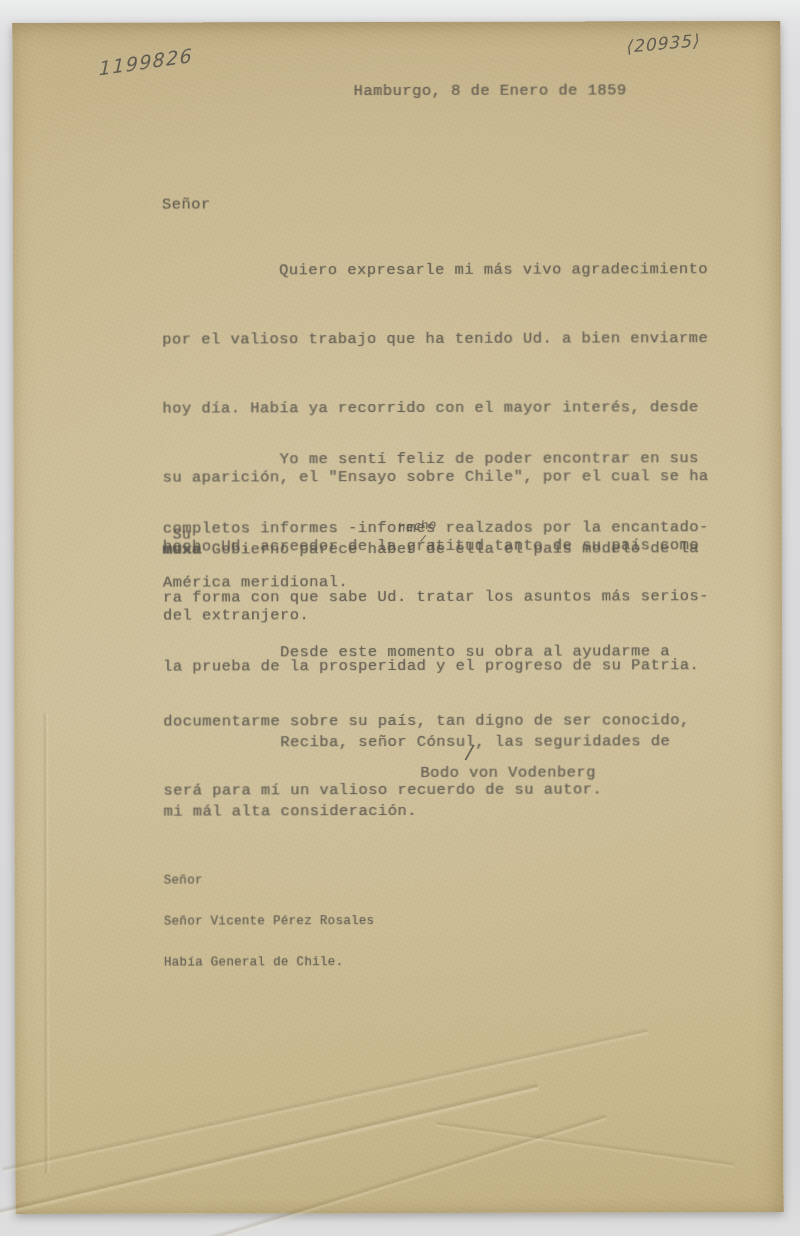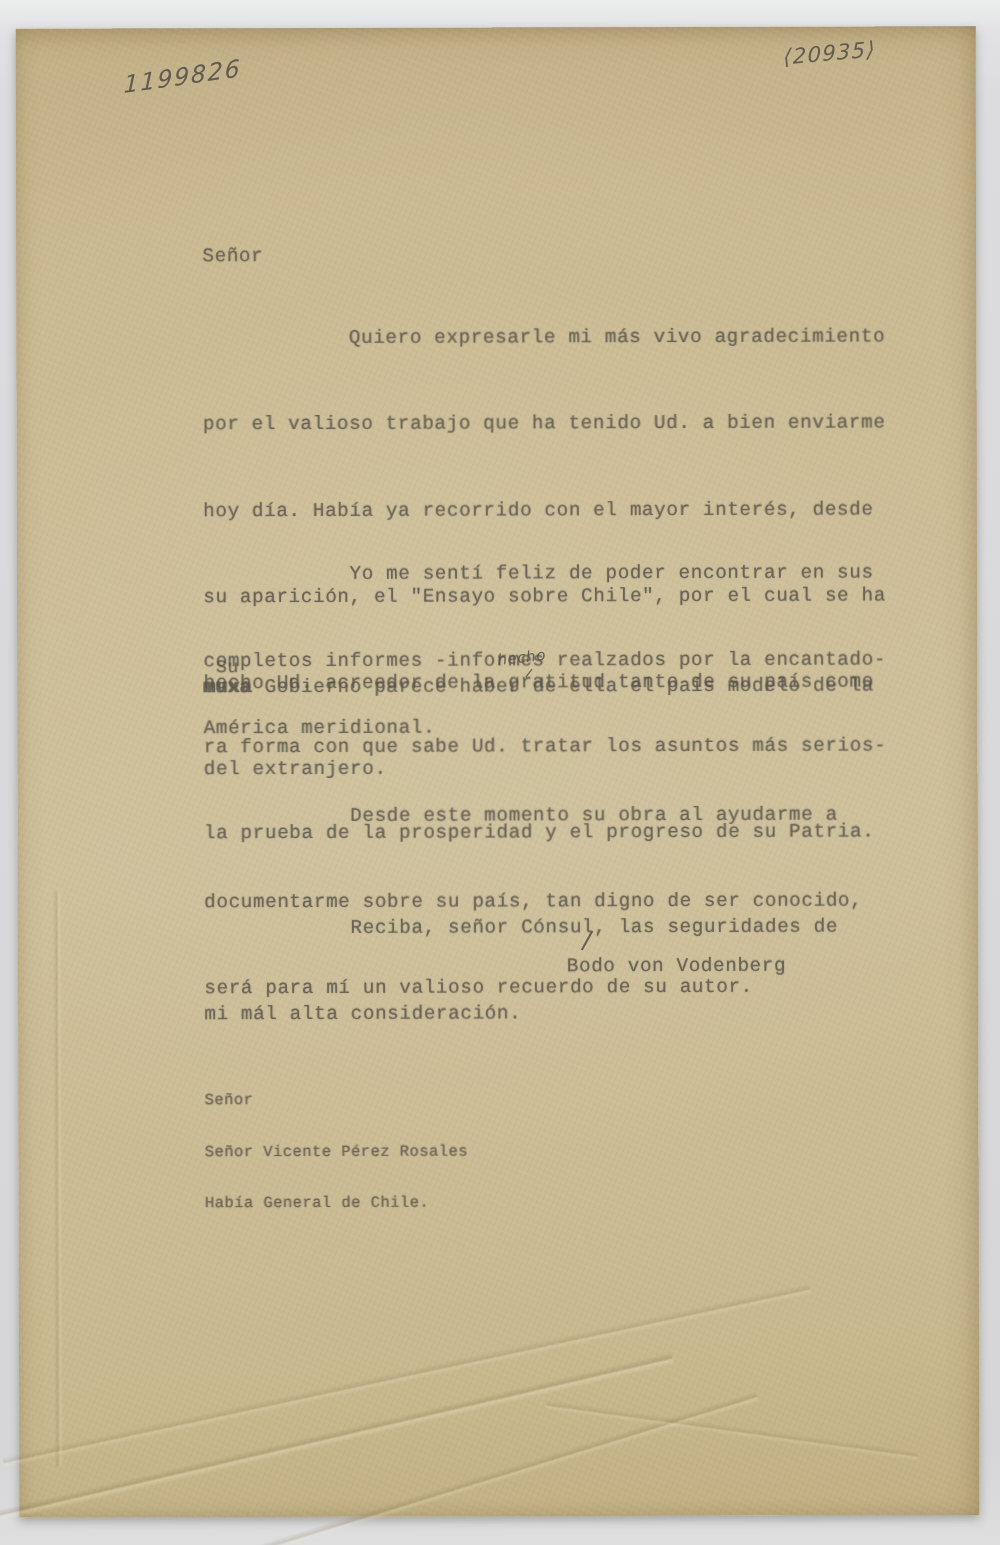--- a/index.html
+++ b/index.html
@@ -84,20 +84,21 @@
     <div class="grain"></div>
     <div class="crease crease-b1"></div>
     <div class="crease crease-b2"></div>
     <div class="crease crease-b3"></div>
     <div class="crease crease-b4"></div>
     <div class="crease crease-l1"></div>
 
     <div class="hand archive-num">1199826</div>
     <div class="hand catalog-num">⟨20935⟩</div>
 
+    <div class="typed" style="left:341px;top:60px;">Hamburgo, 8 de Enero de 1859</div>
 
     <div class="typed" style="left:149px;top:173px;">Señor</div>
 
     <div class="typed para" style="left:149px;top:196px;width:540px;">
       <div class="tline indent">Quiero expresarle mi más vivo agradecimiento</div>
       <div class="tline">por el valioso trabajo que ha tenido Ud. a bien enviarme</div>
       <div class="tline">hoy día. Había ya recorrido con el mayor interés, desde</div>
       <div class="tline">su aparición, el "Ensayo sobre Chile", por el cual se ha</div>
       <div class="tline">hecho Ud. acreedor de la gratitud tanto de su país como</div>
       <div class="tline">del extranjero.</div>
@@ -125,21 +126,21 @@
       <div class="tline">será para mí un valioso recuerdo de su autor.</div>
     </div>
 
     <div class="typed para" style="left:149px;top:668px;width:540px;">
       <div class="tline indent">Reciba, señor Cónsul, las seguridades de</div>
       <div class="tline">mi mál alta consideración.</div>
     </div>
 
     <div class="hand slash-mark">/</div>
 
-    <div class="typed" style="left:406px;top:742px;margin-left:33px;">Bodo von Vodenberg</div>
+    <div class="typed" style="left:406px;top:742px;">Bodo von Vodenberg</div>
 
     <div class="typed recipient" style="left:149px;top:824px;">
       <div class="rline">Señor</div>
       <div class="rline">Señor Vicente Pérez Rosales</div>
       <div class="rline">Había General de Chile.</div>
     </div>
   </div>
 </div>
 
 </body></html>

